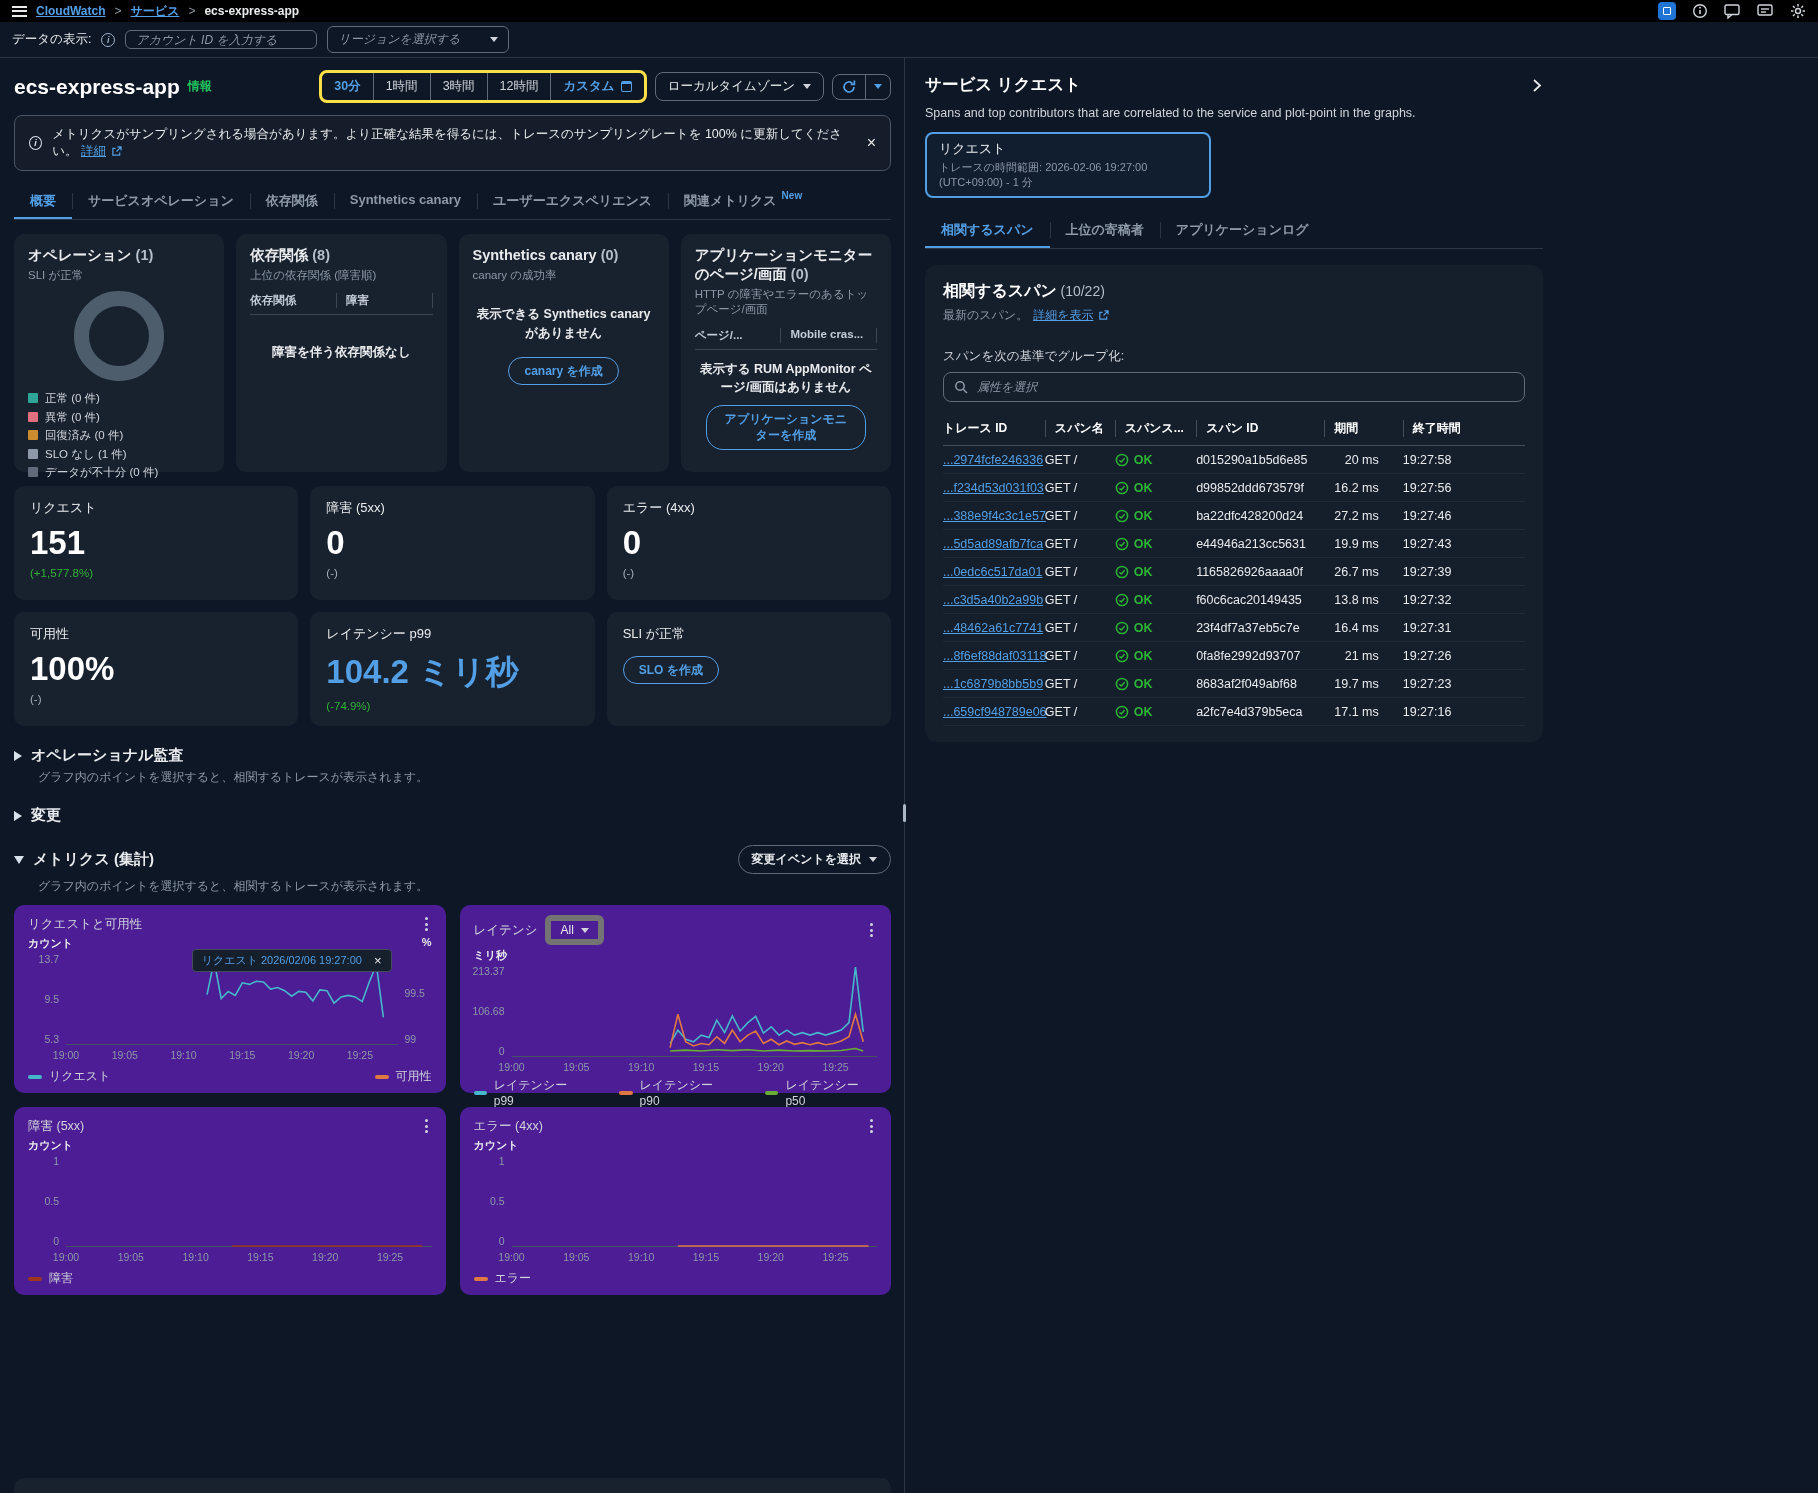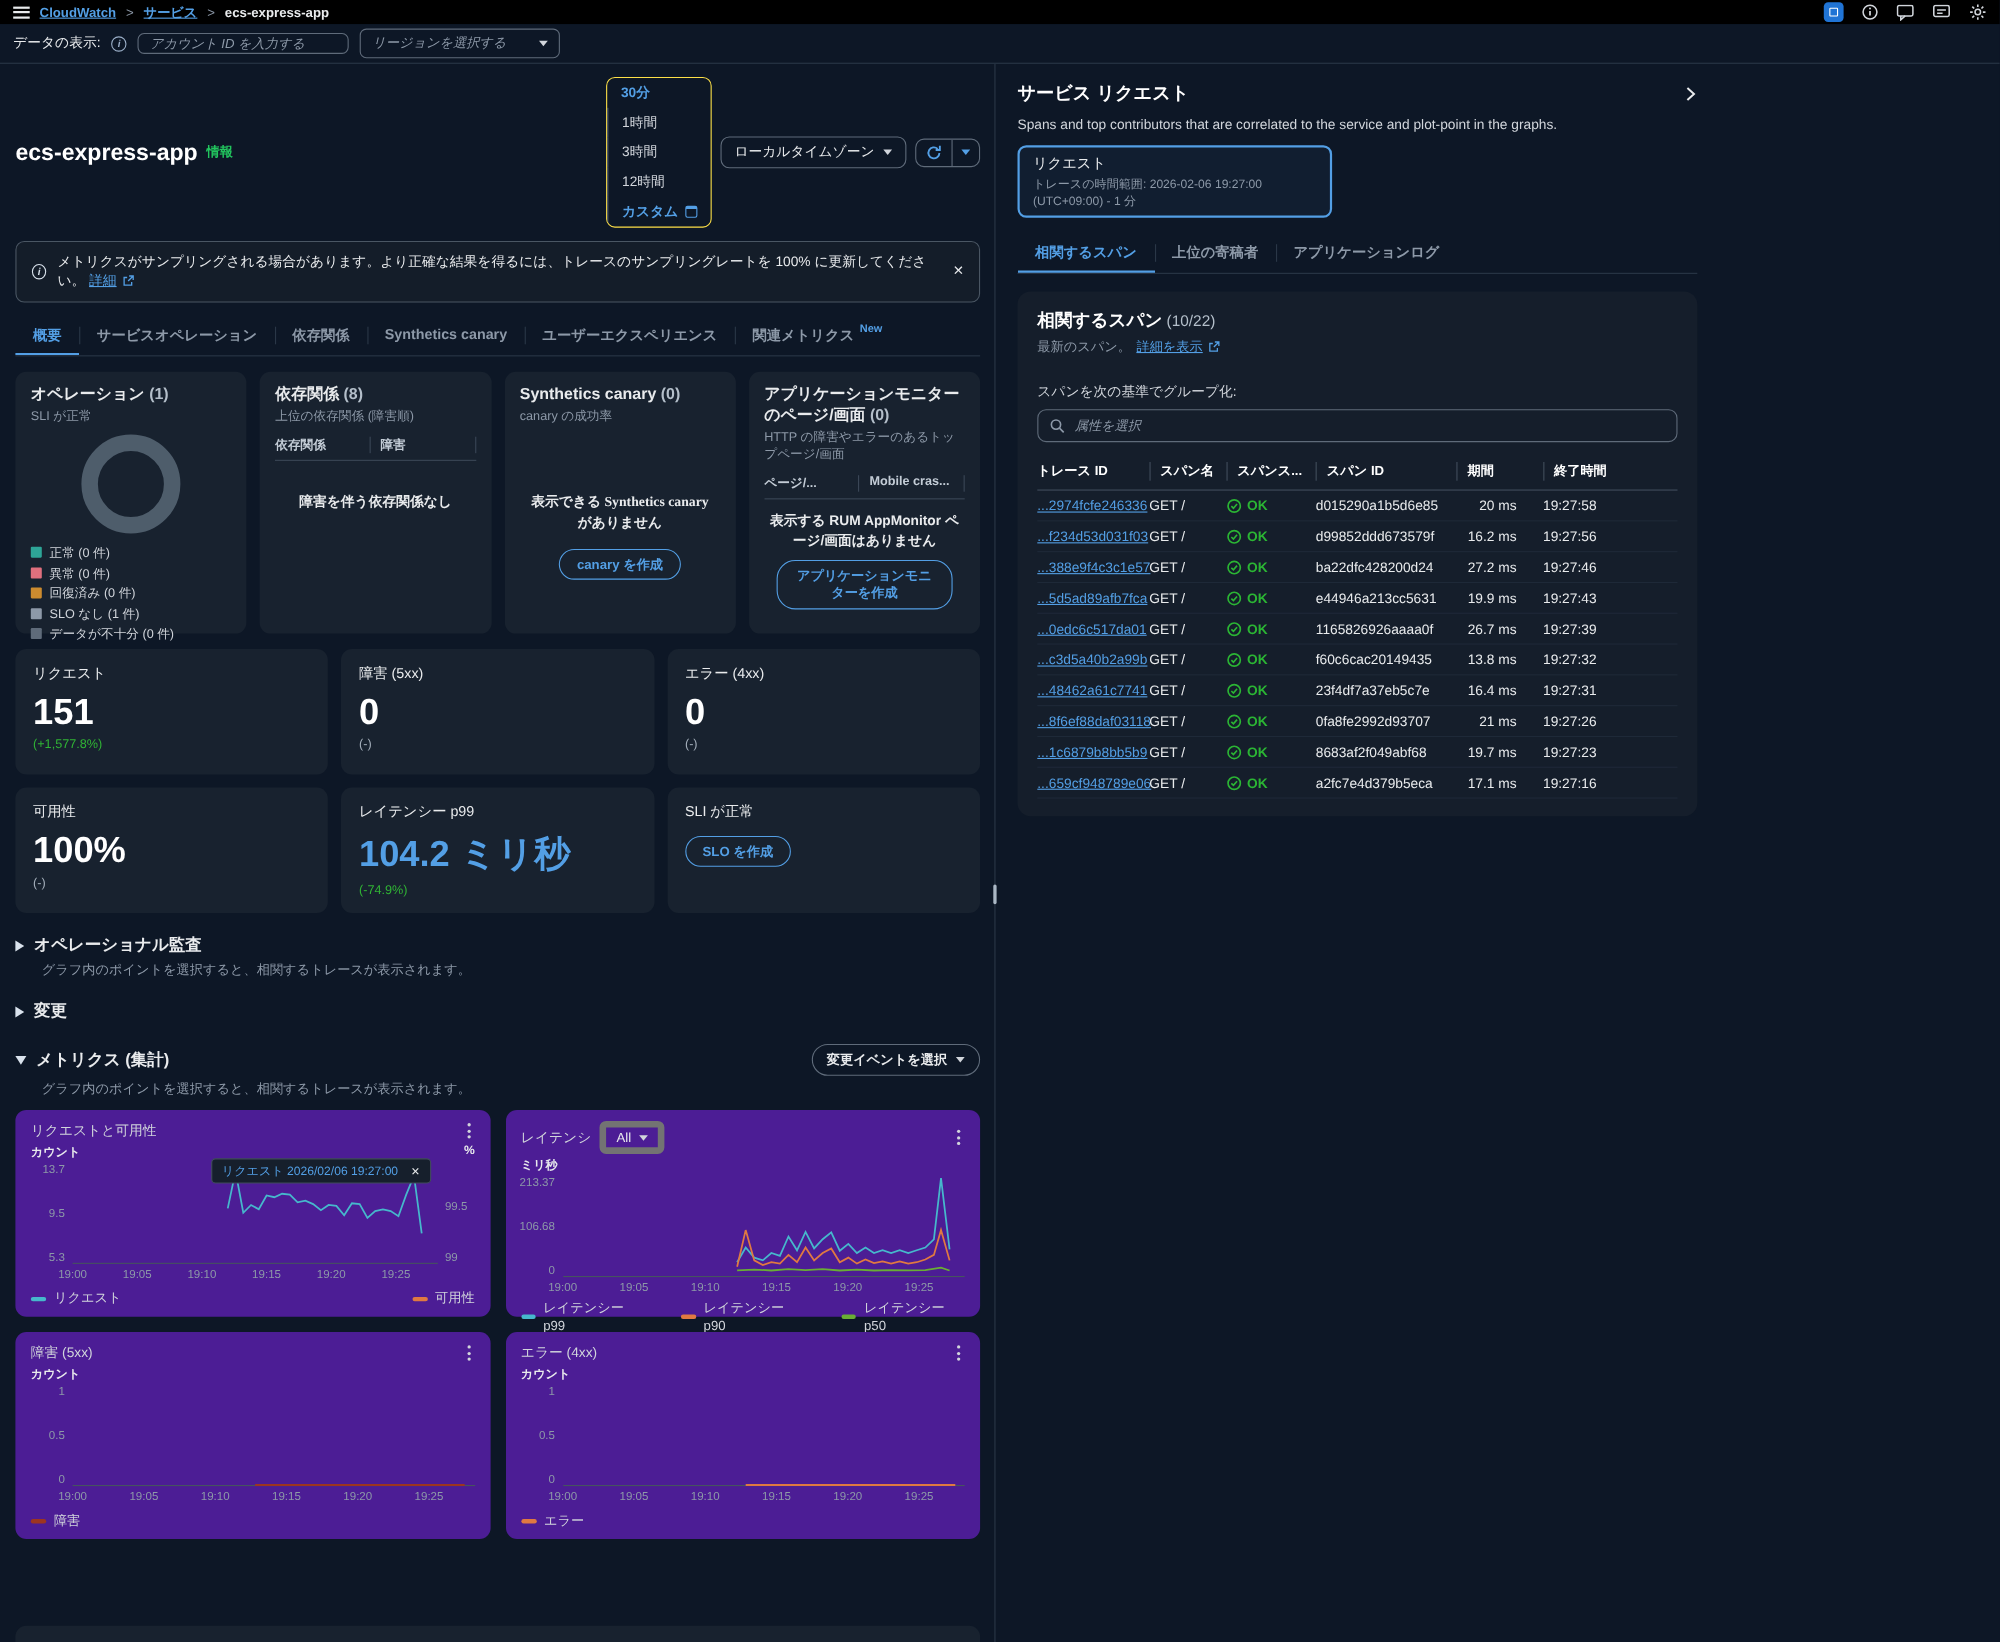--- a/index.html
+++ b/index.html
@@ -32,21 +32,21 @@
   .content { display:flex; height:1435px; }
   .main { width:905px; border-right:1px solid #2a3747; padding:8px 13px 0 14px; display:flex; flex-direction:column; overflow:hidden; }
   .rightpanel { width:658px; padding:16px 20px; position:relative; }
   .resize-handle { position:absolute; left:-2px; top:52%; width:3px; height:18px; background:#aab7c4; border-radius:2px; }
 
   
   .header-row { display:flex; align-items:center; margin:4px 0 10px; }
   .page-title { font-size:21px; font-weight:700; color:#fff; }
   .info-link { color:#22c55e; font-size:12px; font-weight:700; margin-left:8px; }
   .controls { margin-left:auto; display:flex; gap:8px; align-items:center; }
-  .time-group { display:flex; border:1px solid #fde047; border-radius:8px; overflow:hidden;flex-direction:column; }
+  .time-group { display:flex; border:3px solid #fde047; border-radius:8px; overflow:hidden; }
   .tr-btn { padding:5px 12px; font-size:12.5px; color:#d1d5db; background:transparent; border:none; border-left:1px solid #5f6b7a; display:flex; gap:6px; align-items:center; }
   .tr-btn:first-child { border-left:none; }
   .tr-btn.sel, .tr-btn.accent { color:#539fe5; font-weight:700; }
   .cal-icon { width:11px; height:11px; border:1.5px solid currentColor; border-top-width:3.5px; border-radius:2px; display:inline-block; }
   .tz-select { border:1px solid #5f6b7a; border-radius:8px; padding:5px 12px; display:flex; gap:8px; align-items:center; font-size:12.5px; color:#e9ebed; }
   .refresh-group { display:flex; border:1px solid #5f6b7a; border-radius:8px; overflow:hidden; }
   .refresh-btn { padding:4px 8px; background:transparent; border:none; border-left:1px solid #5f6b7a; display:flex; align-items:center; }
   .refresh-btn:first-child { border-left:none; }
 
   
@@ -305,21 +305,21 @@
         <div class="ov-sub">上位の依存関係 (障害順)</div>
         <div class="mini-cols">
           <span class="mini-col">依存関係</span>
           <span class="mini-col">障害</span>
         </div>
         <div class="empty-msg">障害を伴う依存関係なし</div>
       </div>
       <div class="ov-card">
         <div class="ov-title"><span>Synthetics canary</span> <span class="ov-count">(0)</span></div>
         <div class="ov-sub">canary の成功率</div>
-        <div class="empty-msg" style="margin-top:60px;font-family:Liberation Serif, serif;">表示できる Synthetics canary がありません</div>
+        <div class="empty-msg" style="margin-top:22px;">表示できる Synthetics canary がありません</div>
         <div class="card-btn-wrap">
           <button class="btn-outline">canary を作成</button>
         </div>
       </div>
       <div class="ov-card">
         <div class="ov-title"><span>アプリケーションモニターのページ/画面</span> <span class="ov-count">(0)</span></div>
         <div class="ov-sub">HTTP の障害やエラーのあるトップページ/画面</div>
         <div class="mini-cols">
           <span class="mini-col">ページ/...</span>
           <span class="mini-col">Mobile cras...</span>

